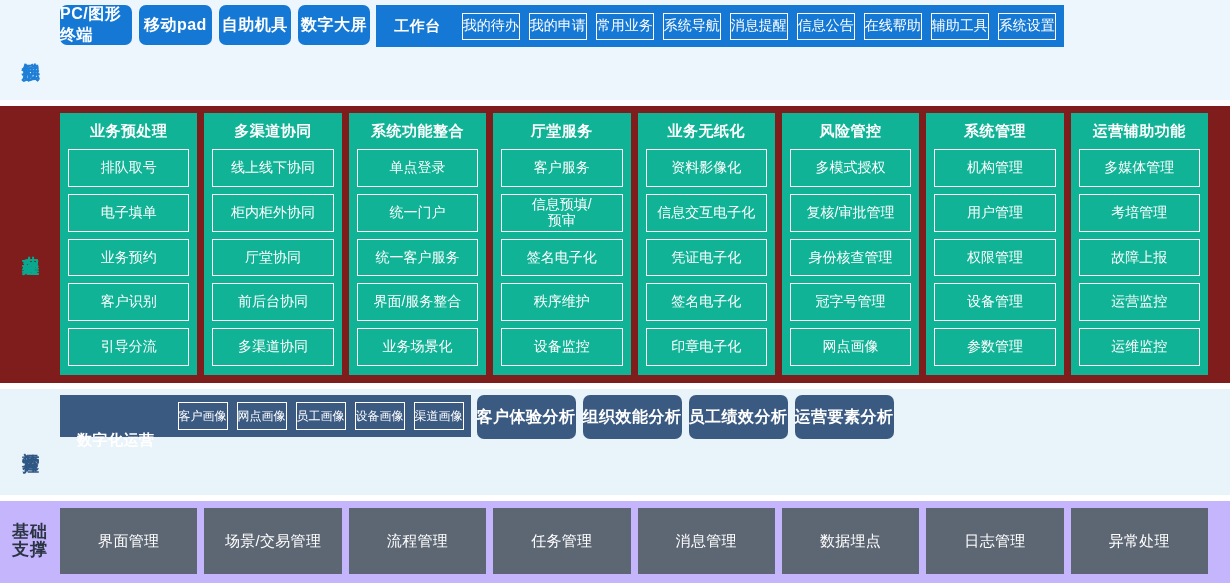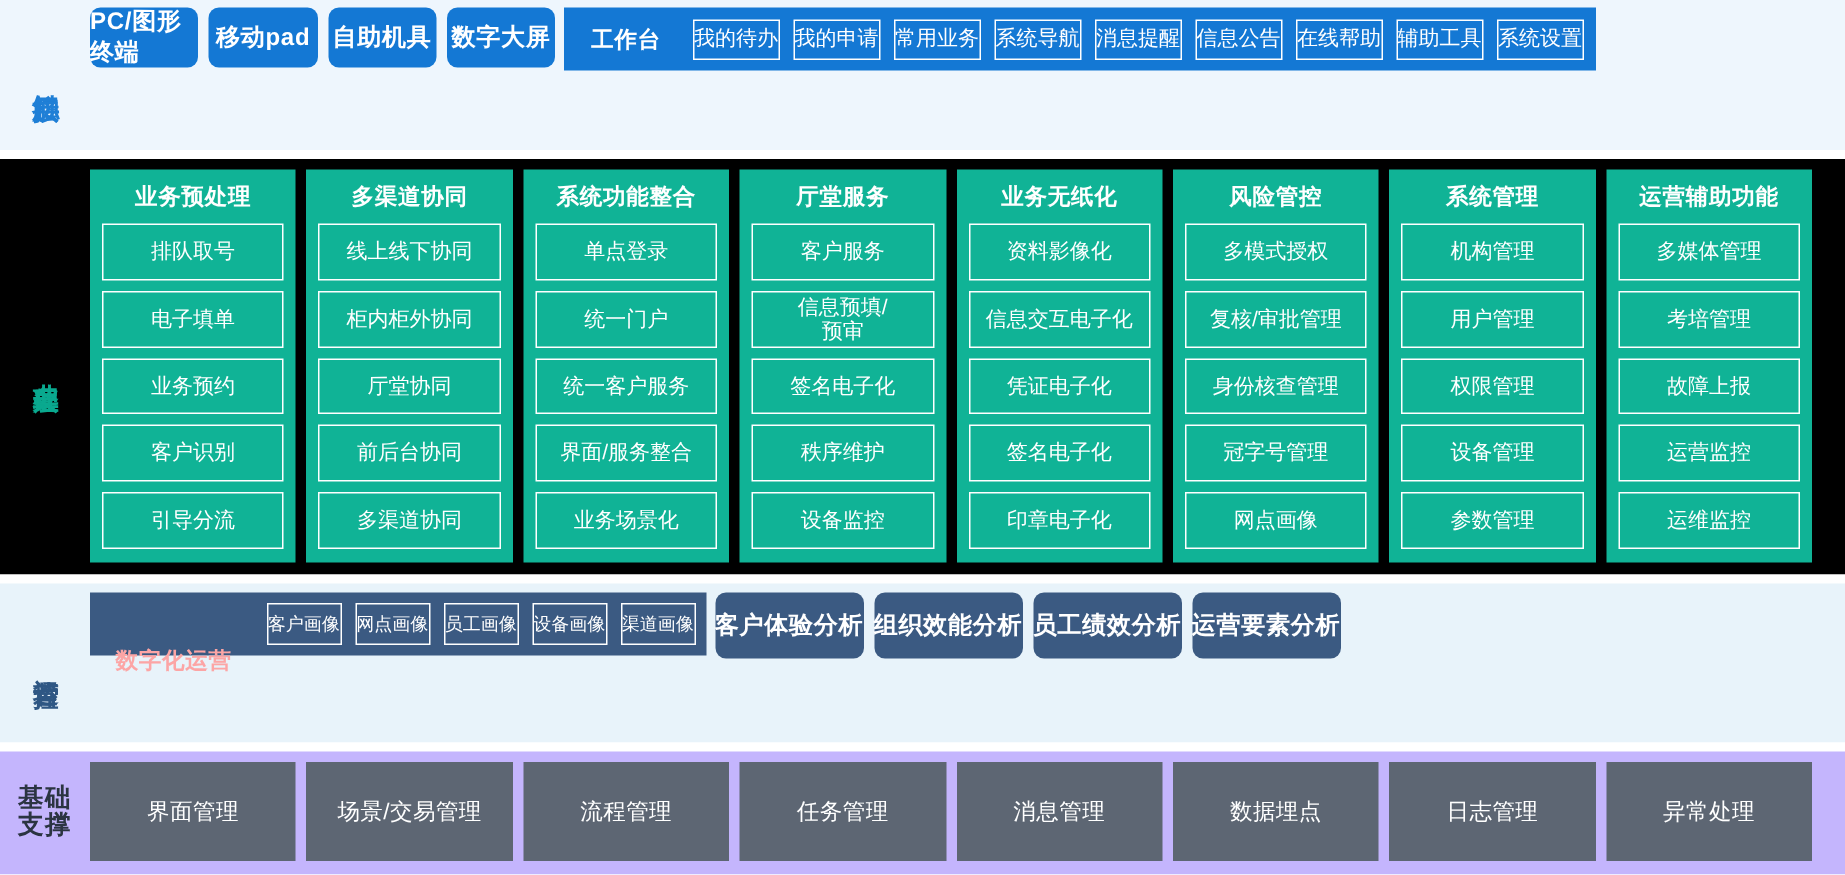--- a/index.html
+++ b/index.html
@@ -104,21 +104,21 @@
     display: flex;
     align-items: center;
     justify-content: center;
     white-space: nowrap;
     background: transparent;
     box-sizing: border-box;
   }
 
   
   .layer-business {
-    background: #000000;
+    background: #7f1d1d;
     flex: 1 1 auto;
     padding: 7px 0 8px 0;
   }
   .layer-business .layer-label {
     color: #0aa98f;
     font-size: 17px;
   }
   .biz-body {
     padding-right: 22px;
     flex-direction: row;
@@ -178,21 +178,21 @@
   }
   .ops-row-1 {
     background: #3b5a82;
     height: 42px;
     display: flex;
     align-items: center;
     padding: 0 7px;
     gap: 9px;
   }
   .ops-title {
-    color: #fca5a5;
+    color: #ffffff;
     font-size: 15px;
     font-weight: bold;
     white-space: nowrap;
     padding: 0 14px 0 10px;
     letter-spacing: 0.5px;
     margin-top: 48px;
   }
   .ops-chip {
     flex: 1 1 0;
     height: 28px;

